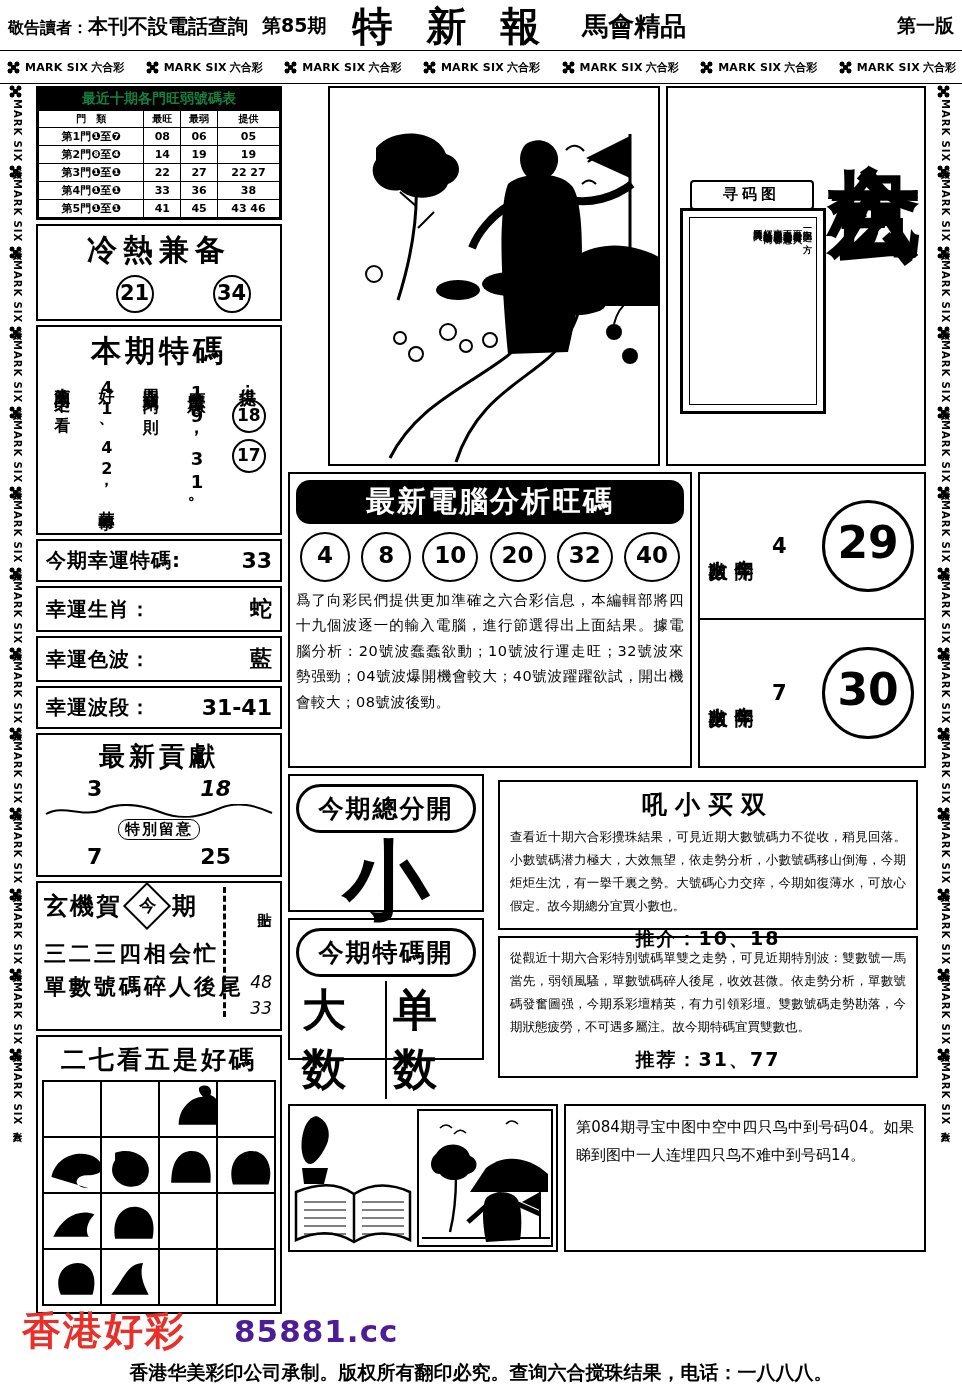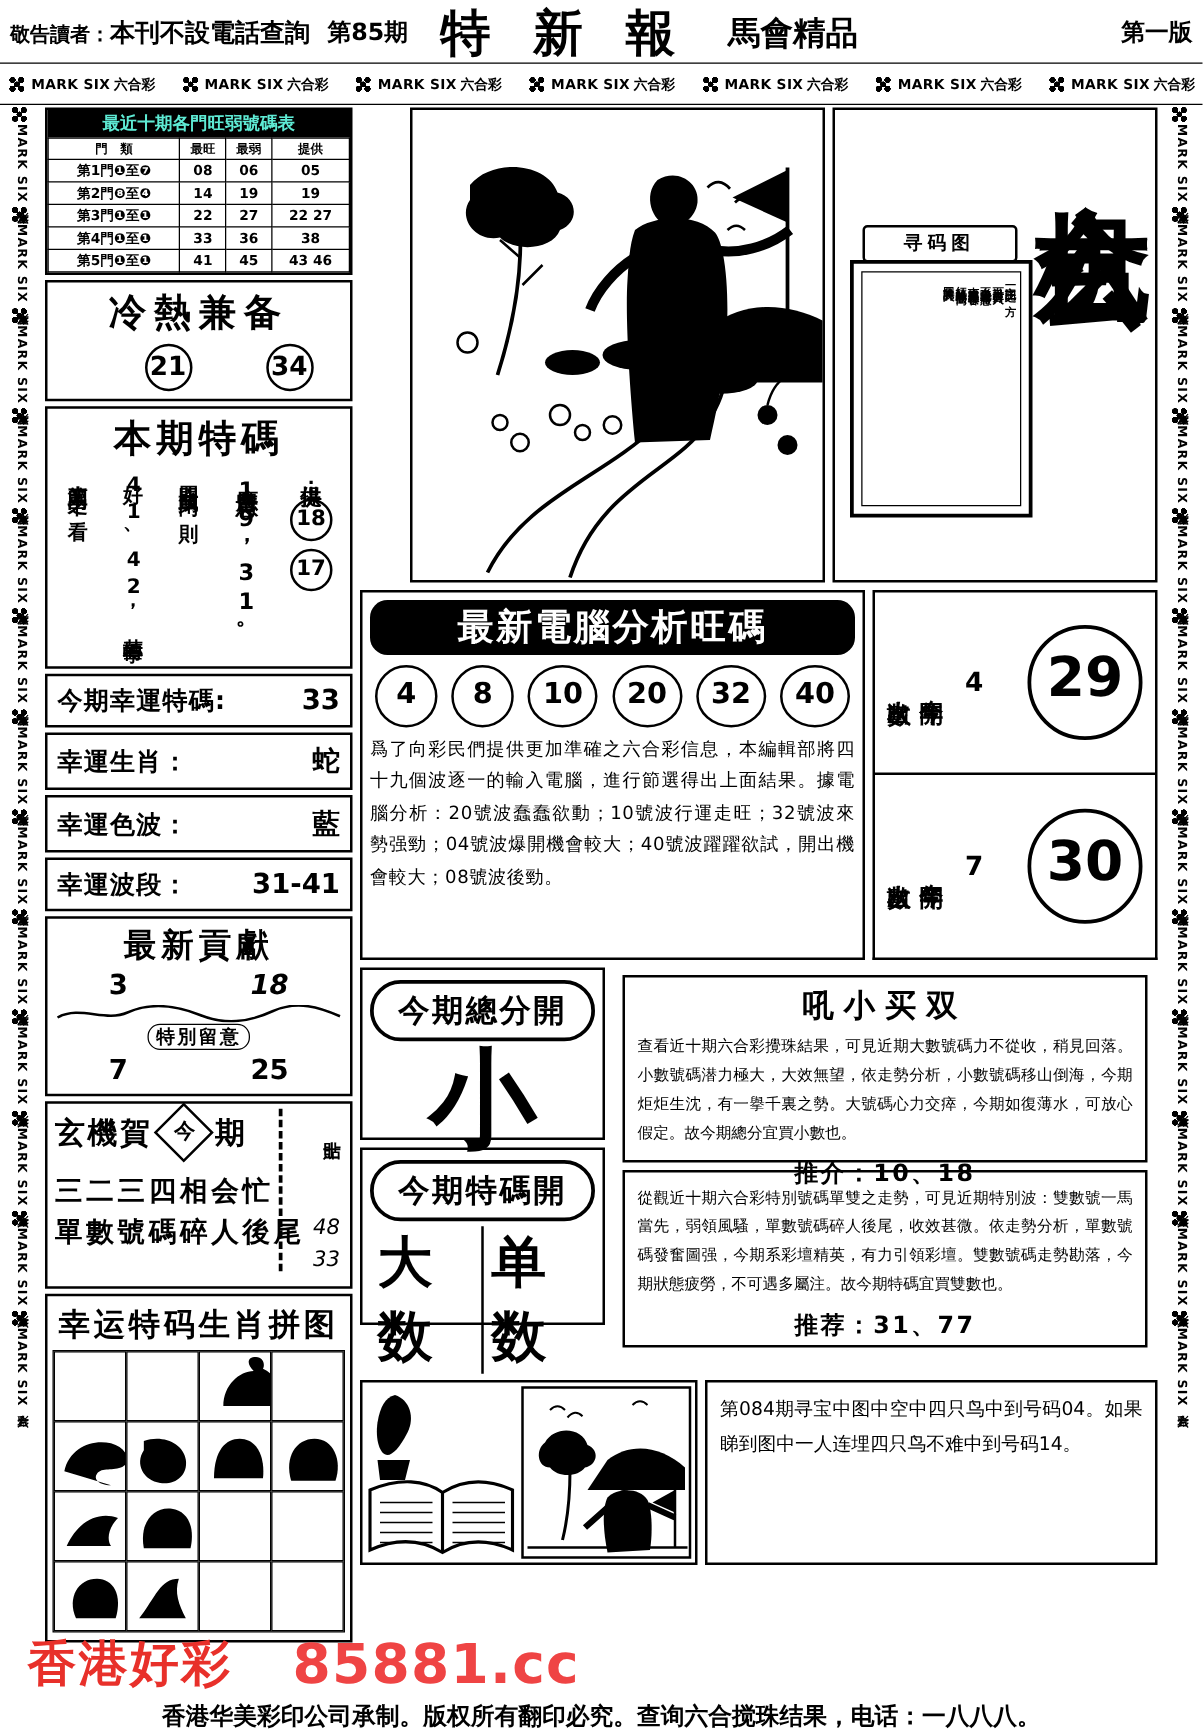--- a/index.html
+++ b/index.html
@@ -37,21 +37,21 @@
   .rail-text.cn{font-size:9px;letter-spacing:0;}
 
   
   .body-wrap{position:absolute;left:36px;top:86px;width:890px;}
   .cols{display:flex;gap:6px;}
   .colL{width:246px;}
   .colR{width:638px;}
   .box{border:2px solid #000;box-sizing:border-box;}
 
   
-  .tbl-title{background:#000;color:#5eead4;text-align:center;font-size:14px;font-weight:bold;padding:2px 0;}
+  .tbl-title{background:#000;color:#15803d;text-align:center;font-size:14px;font-weight:bold;padding:2px 0;}
   table.freq{width:100%;border-collapse:collapse;font-size:11px;}
   table.freq th,table.freq td{border:1px solid #000;text-align:center;padding:1px 0;font-weight:bold;}
   table.freq th{font-size:10px;}
 
   .hotcold{margin-top:4px;text-align:center;padding:4px 0 6px;}
   .hotcold .t{font-size:30px;font-weight:bold;letter-spacing:6px;}
   .hotcold .nums{display:flex;justify-content:space-around;margin-top:4px;padding-left:48px;}
   .circnum{display:inline-block;border:2px solid #000;border-radius:50%;width:34px;height:34px;line-height:32px;text-align:center;font-size:21px;font-weight:bold;}
 
   .special{margin-top:4px;padding:4px 2px 8px;position:relative;height:210px;}
@@ -131,21 +131,21 @@
   .mid-text{font-size:12.5px;line-height:1.85;text-align:justify;}
   .rec{font-size:19px;font-weight:bold;letter-spacing:2px;text-align:center;margin-top:8px;}
 
   .bot{display:flex;gap:6px;margin-top:20px;}
   .bot-pic{width:270px;height:148px;position:relative;overflow:hidden;}
   .bot-text{width:362px;padding:8px 10px;box-sizing:border-box;font-size:15px;line-height:1.85;text-align:justify;}
 
   
   .footer-ad{position:absolute;left:0;bottom:34px;width:962px;height:46px;display:flex;align-items:center;}
   .ad-red{color:#e8302a;font-size:39px;font-weight:bold;letter-spacing:2px;margin-left:22px;}
-  .ad-num{color:#ef4444;font-size:44px;font-weight:bold;margin-left:48px;letter-spacing:1px;}
+  .ad-num{color:#4c1d95;font-size:31px;font-weight:bold;margin-left:48px;letter-spacing:1px;}
   .footer-line{position:absolute;left:0;bottom:2px;width:962px;text-align:center;font-size:19px;font-weight:bold;}
 </style>
 </head>
 <body>
 
 <div class="page">
 
   <div class="masthead">
     <span class="mast-note"><span>敬告讀者：</span><span class="big">本刊不設電話查詢</span></span>
     <span class="mast-issue">第85期</span>
@@ -450,21 +450,21 @@
             <div>三二三四相会忙</div>
             <div>單數號碼碎人後尾</div>
           </div>
           <div class="riddle-nums">
             <div>48</div>
             <div>33</div>
           </div>
         </div>
 
         <div class="box zodiac">
-          <div class="hd">幸运特码生肖拼图</div>
+          <div class="hd">二七看五是好碼</div>
           <div class="zgrid" id="zgrid">
               <div class="zcell"></div>
               <div class="zcell"></div>
               <div class="zcell"><svg width="100%" height="100%" viewBox="0 0 60 56" preserveAspectRatio="xMidYMax meet">
                   <path d="M20 44 c0 -18 14 -30 26 -30 c-6 -6 -6 -12 2 -12 c6 0 8 6 6 10 c10 4 14 16 12 32 z" fill="#000"></path>
                 </svg></div>
               <div class="zcell"></div>
               <div class="zcell"><svg width="100%" height="100%" viewBox="0 0 60 56" preserveAspectRatio="xMidYMax meet">
                   <path d="M8 40 c4 -20 24 -28 40 -24 c14 4 18 16 10 20 c-8 4 -18 0 -22 6 c-4 6 4 10 12 10 z" fill="#000"></path>
                 </svg></div>

